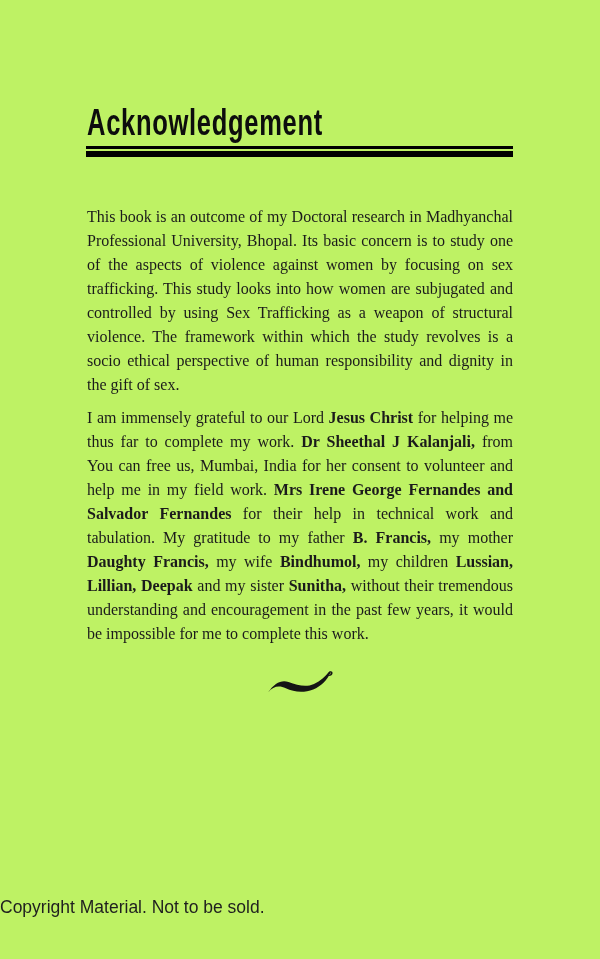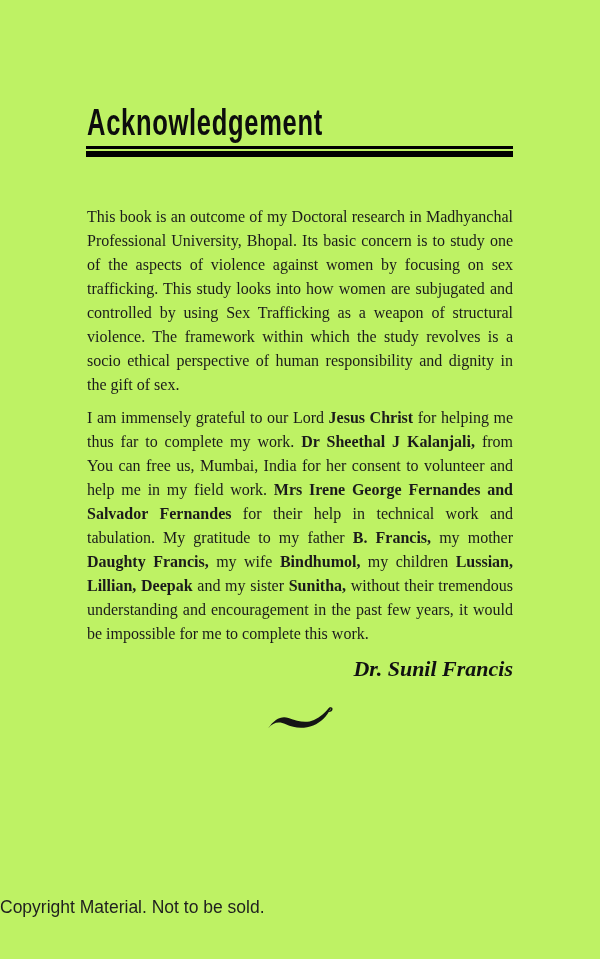--- a/index.html
+++ b/index.html
@@ -100,21 +100,20 @@
 
     <h1 class="title">Acknowledgement</h1>
 
     <div class="rule-thin"></div>
     <div class="rule-thick"></div>
 
     <div class="body-block">
       <p><span>This book is an outcome of my Doctoral research in Madhyanchal Professional University, Bhopal. Its basic concern is to study one of the aspects of violence against women by focusing on sex trafficking. This study looks into how women are subjugated and controlled by using Sex Trafficking as a weapon of structural violence.  The framework within which the study revolves is a socio ethical perspective of human responsibility and dignity in the gift of sex.</span></p>
       <p><span>I am immensely grateful to our Lord </span><span class="b">Jesus Christ</span><span> for helping me thus far to complete my work. </span><span class="b">Dr Sheethal J Kalanjali,</span><span> from You can free us, Mumbai, India for her consent to volunteer and help me in my field work. </span><span class="b">Mrs Irene George Fernandes and Salvador Fernandes</span><span> for their help in technical work and tabulation. My gratitude to my father </span><span class="b">B. Francis,</span><span> my mother </span><span class="b">Daughty Francis,</span><span> my wife </span><span class="b">Bindhumol,</span><span> my children </span><span class="b">Lussian, Lillian, Deepak</span><span> and my sister </span><span class="b">Sunitha,</span><span> without their tremendous understanding and encouragement in the past few years, it would be impossible for me to complete this work.</span></p>
 
-      <p class="signature">Dr. Sunil Francis</p>
 
       <svg class="ornament" viewBox="0 0 66 26" xmlns="http://www.w3.org/2000/svg" aria-hidden="true">
         <path d="M1,22.5 C7.5,13 14.5,9.5 21.5,12 C31,15.5 39,17.6 47,14 C53.5,11 58.5,6.5 61.8,2 C62.6,0.9 64,1.6 63.4,2.9 C60.2,9.8 54,16.2 46.2,19.4 C36.8,23.2 27,22.2 18.8,18.3 C11.8,15 6.2,16.4 1,22.5 Z"></path>
         <path d="M61.5,2.6 C63.2,0.3 65.7,1 65.6,3.1 C65.5,5.5 62.7,6.7 60.4,5.7 C61.9,5.5 63.5,4.8 63.6,3.2 C63.7,1.9 62.5,1.6 61.5,2.6 Z"></path>
       </svg>
     </div>
   </div>
 
   <p class="footer">Copyright Material. Not to be sold.</p>
 </div>

